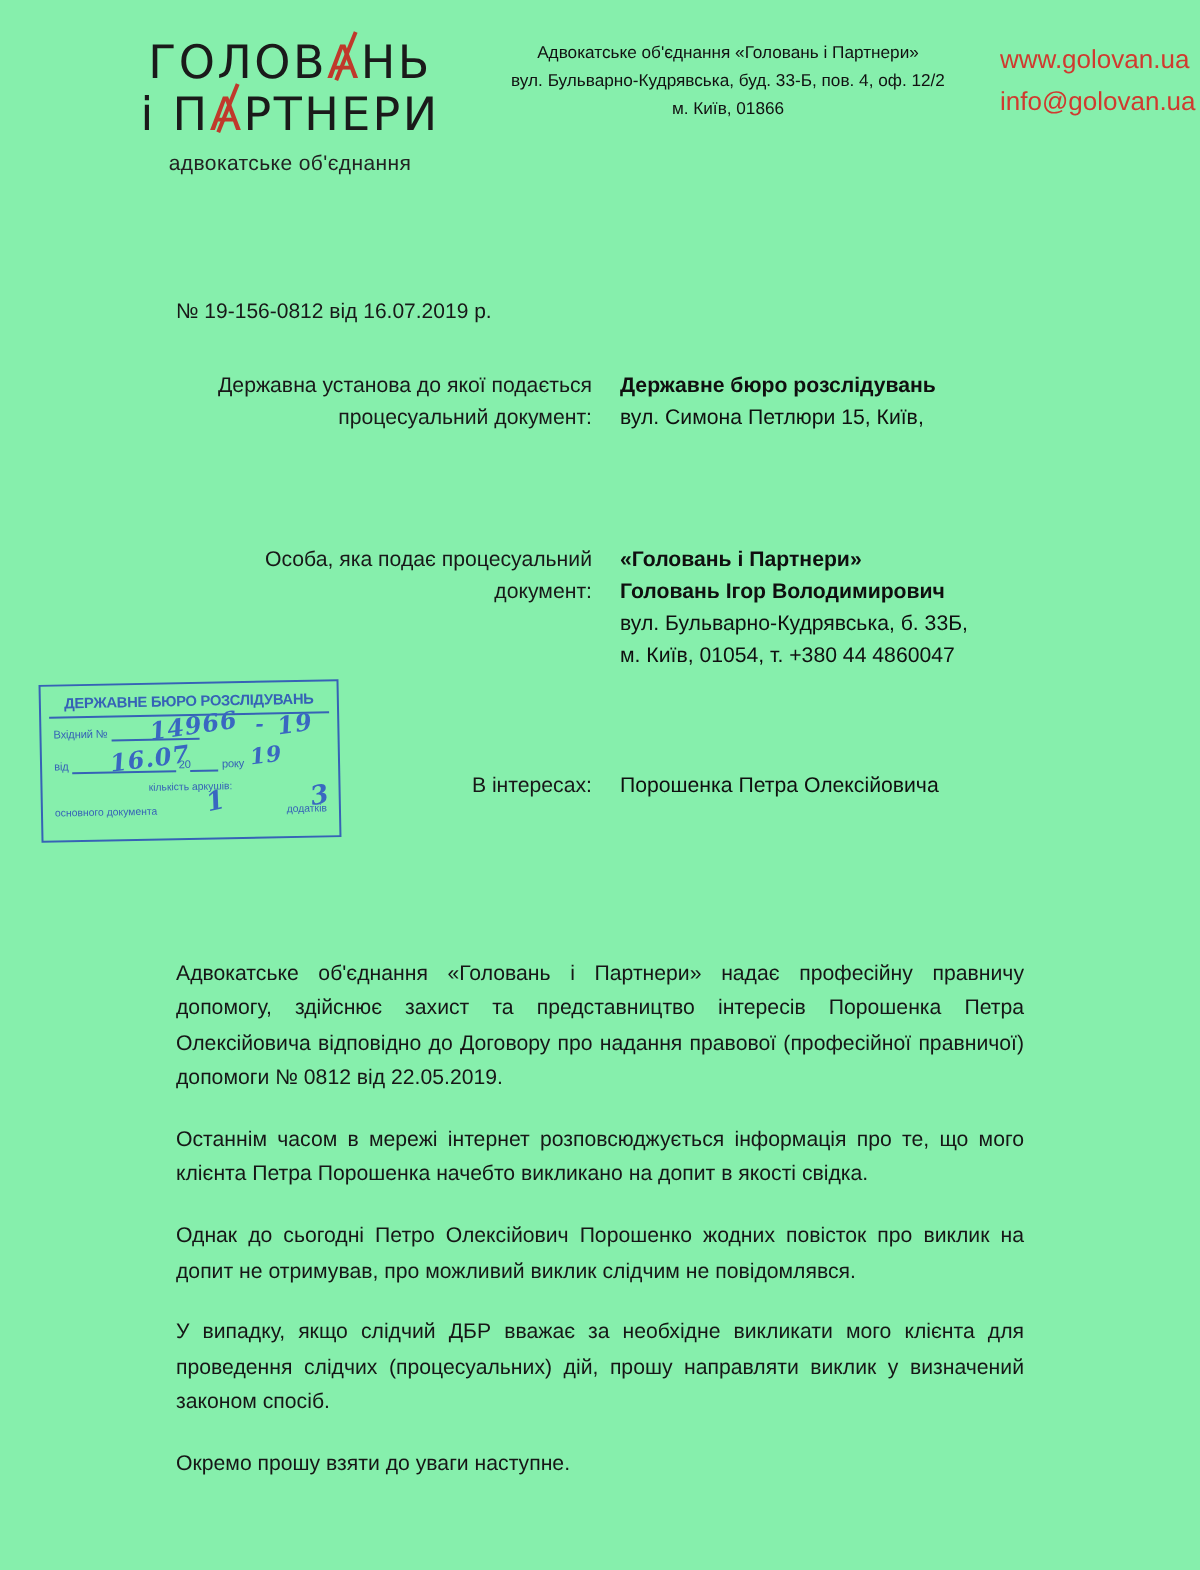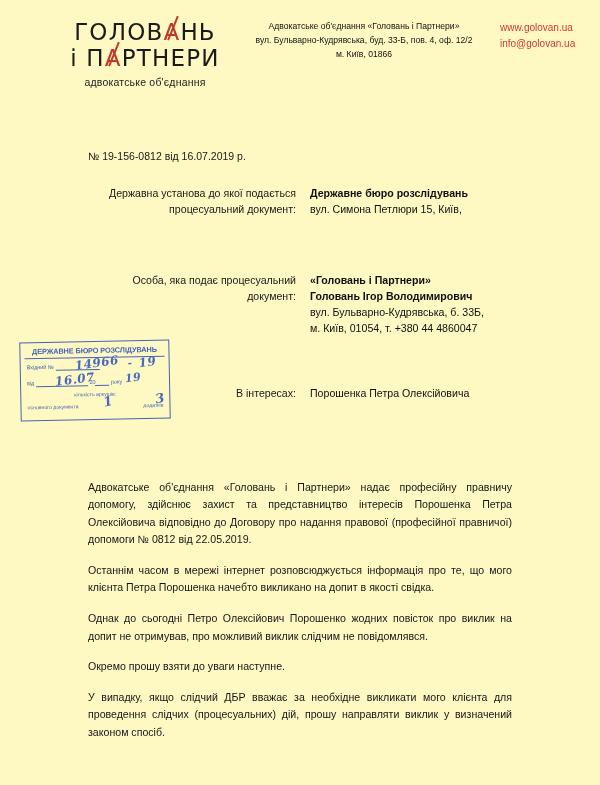--- a/index.html
+++ b/index.html
@@ -13,21 +13,21 @@
     position: relative;
     overflow: hidden;
     font-family: "Liberation Sans", "DejaVu Sans", sans-serif;
     color: #1b1b1b;
     -webkit-font-smoothing: antialiased;
   }
 
   .page {
     position: absolute;
     inset: 0;
-    background: #fef9c3;
+    background: #86efac;
   }
 
   
   .letterhead {
     position: absolute;
     top: 0;
     left: 0;
     width: 600px;
     height: 112px;
   }
@@ -86,21 +86,21 @@
     color: #111;
     text-align: center;
   }
   .contact-block div { white-space: nowrap; }
 
   .web-block {
     position: absolute;
     left: 500px;
     top: 20px;
     width: 98px;
-    font-size: 10px;
+    font-size: 13px;
     line-height: 1.58;
     color: #d03a2f;
   }
   .web-block div { white-space: nowrap; }
 
   
   .doc-number {
     position: absolute;
     left: 88px;
     top: 150px;
@@ -313,17 +313,17 @@
       <span>додатків</span>
       <span class="sig-mark sig-1">1</span>
       <span class="sig-mark sig-2">3</span>
     </div>
   </div>
 
   <div class="body-text">
     <p class="para">Адвокатське об'єднання «Головань і Партнери» надає професійну правничу допомогу, здійснює захист та представництво інтересів Порошенка Петра Олексійовича відповідно до Договору про надання правової (професійної правничої) допомоги № 0812 від 22.05.2019.</p>
     <p class="para">Останнім часом в мережі інтернет розповсюджується інформація про те, що мого клієнта  Петра Порошенка начебто викликано на допит в якості свідка.</p>
     <p class="para">Однак до сьогодні  Петро Олексійович Порошенко жодних повісток про виклик на допит  не отримував, про можливий виклик слідчим не повідомлявся.</p>
+    <p class="para">У випадку, якщо слідчий ДБР вважає за необхідне викликати мого клієнта для проведення слідчих (процесуальних) дій, прошу направляти виклик у визначений законом спосіб.</p>
     <p class="para">Окремо прошу взяти до уваги наступне.</p>
-    <p class="para">У випадку, якщо слідчий ДБР вважає за необхідне викликати мого клієнта для проведення слідчих (процесуальних) дій, прошу направляти виклик у визначений законом спосіб.</p>
   </div>
 
 </div>
 
 </body></html>

